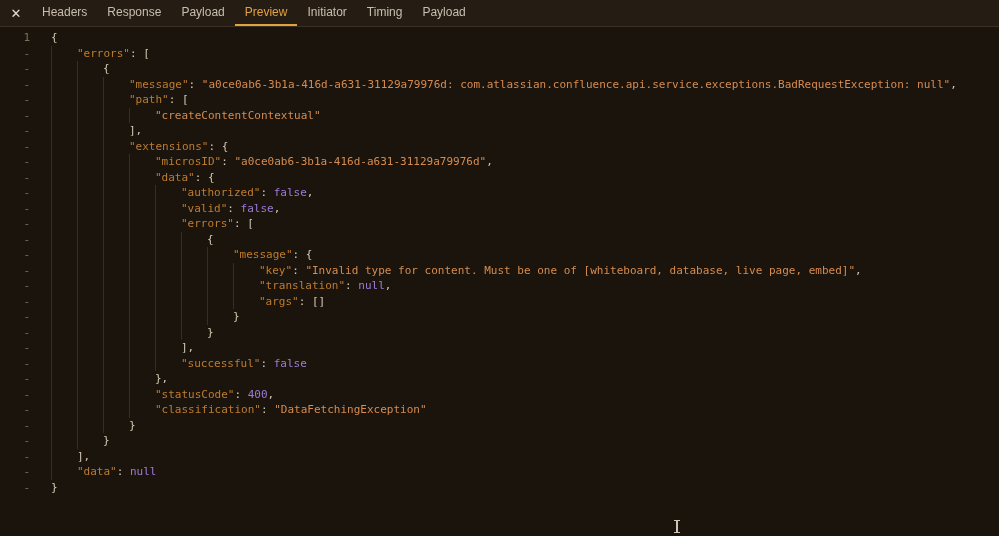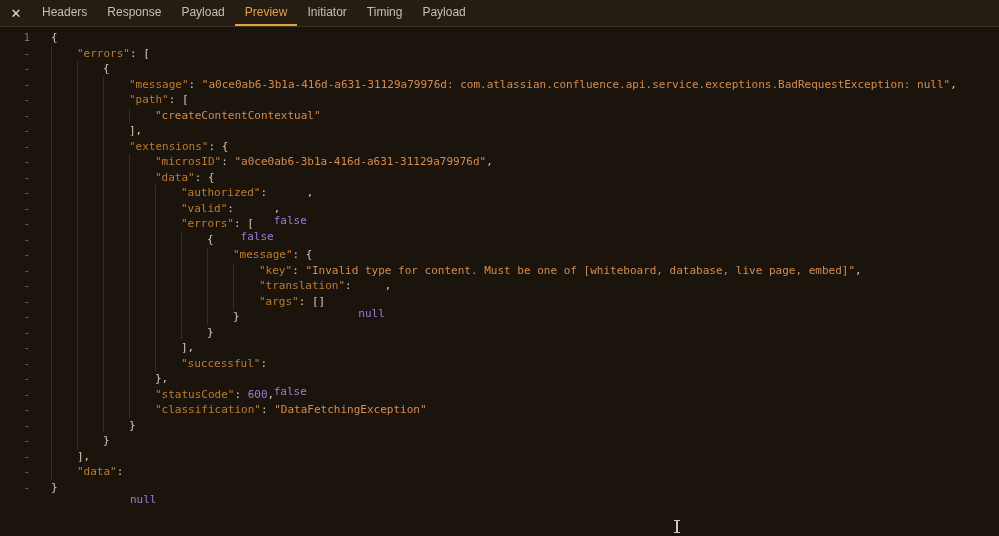--- a/index.html
+++ b/index.html
@@ -52,21 +52,21 @@
   .code {
     display:flex;
     white-space:pre;
     padding-left:21px;
     color:var(--punct);
   }
   .guide { width:26px; flex:none; border-left:1px solid var(--guide); }
   .tok-p { color:var(--punct); }
   .tok-k { color:var(--key); }
   .tok-s { color:var(--string); }
-  .tok-w { color:var(--keyword);margin-top:28px; }
+  .tok-w { color:var(--keyword); }
   .tok-n { color:var(--number); }
   .ibeam { position:absolute; left:672px; top:520px; width:9px; height:13px; }
   .ibeam::before {
     content:""; position:absolute; left:4px; top:0;
     width:1.5px; height:13px; background:var(--cursor);
   }
   .ibeam::after {
     content:""; position:absolute; left:1.5px; top:-0.5px;
     width:6px; height:1.5px; background:var(--cursor);
     box-shadow:0 12px 0 var(--cursor);
@@ -174,21 +174,21 @@
     <div class="line">
       <div class="gutter">-</div>
       <div class="code"><span class="guide"></span><span class="guide"></span><span class="guide"></span><span class="guide"></span><span class="guide"></span><span class="tok-k">"successful"</span><span class="tok-p">: </span><span class="tok-w">false</span></div>
     </div>
     <div class="line">
       <div class="gutter">-</div>
       <div class="code"><span class="guide"></span><span class="guide"></span><span class="guide"></span><span class="guide"></span><span class="tok-p">},</span></div>
     </div>
     <div class="line">
       <div class="gutter">-</div>
-      <div class="code"><span class="guide"></span><span class="guide"></span><span class="guide"></span><span class="guide"></span><span class="tok-k">"statusCode"</span><span class="tok-p">: </span><span class="tok-n">600</span><span class="tok-p">,</span></div>
+      <div class="code"><span class="guide"></span><span class="guide"></span><span class="guide"></span><span class="guide"></span><span class="tok-k">"statusCode"</span><span class="tok-p">: </span><span class="tok-n">400</span><span class="tok-p">,</span></div>
     </div>
     <div class="line">
       <div class="gutter">-</div>
       <div class="code"><span class="guide"></span><span class="guide"></span><span class="guide"></span><span class="guide"></span><span class="tok-k">"classification"</span><span class="tok-p">: </span><span class="tok-s">"DataFetchingException"</span></div>
     </div>
     <div class="line">
       <div class="gutter">-</div>
       <div class="code"><span class="guide"></span><span class="guide"></span><span class="guide"></span><span class="tok-p">}</span></div>
     </div>
     <div class="line">

